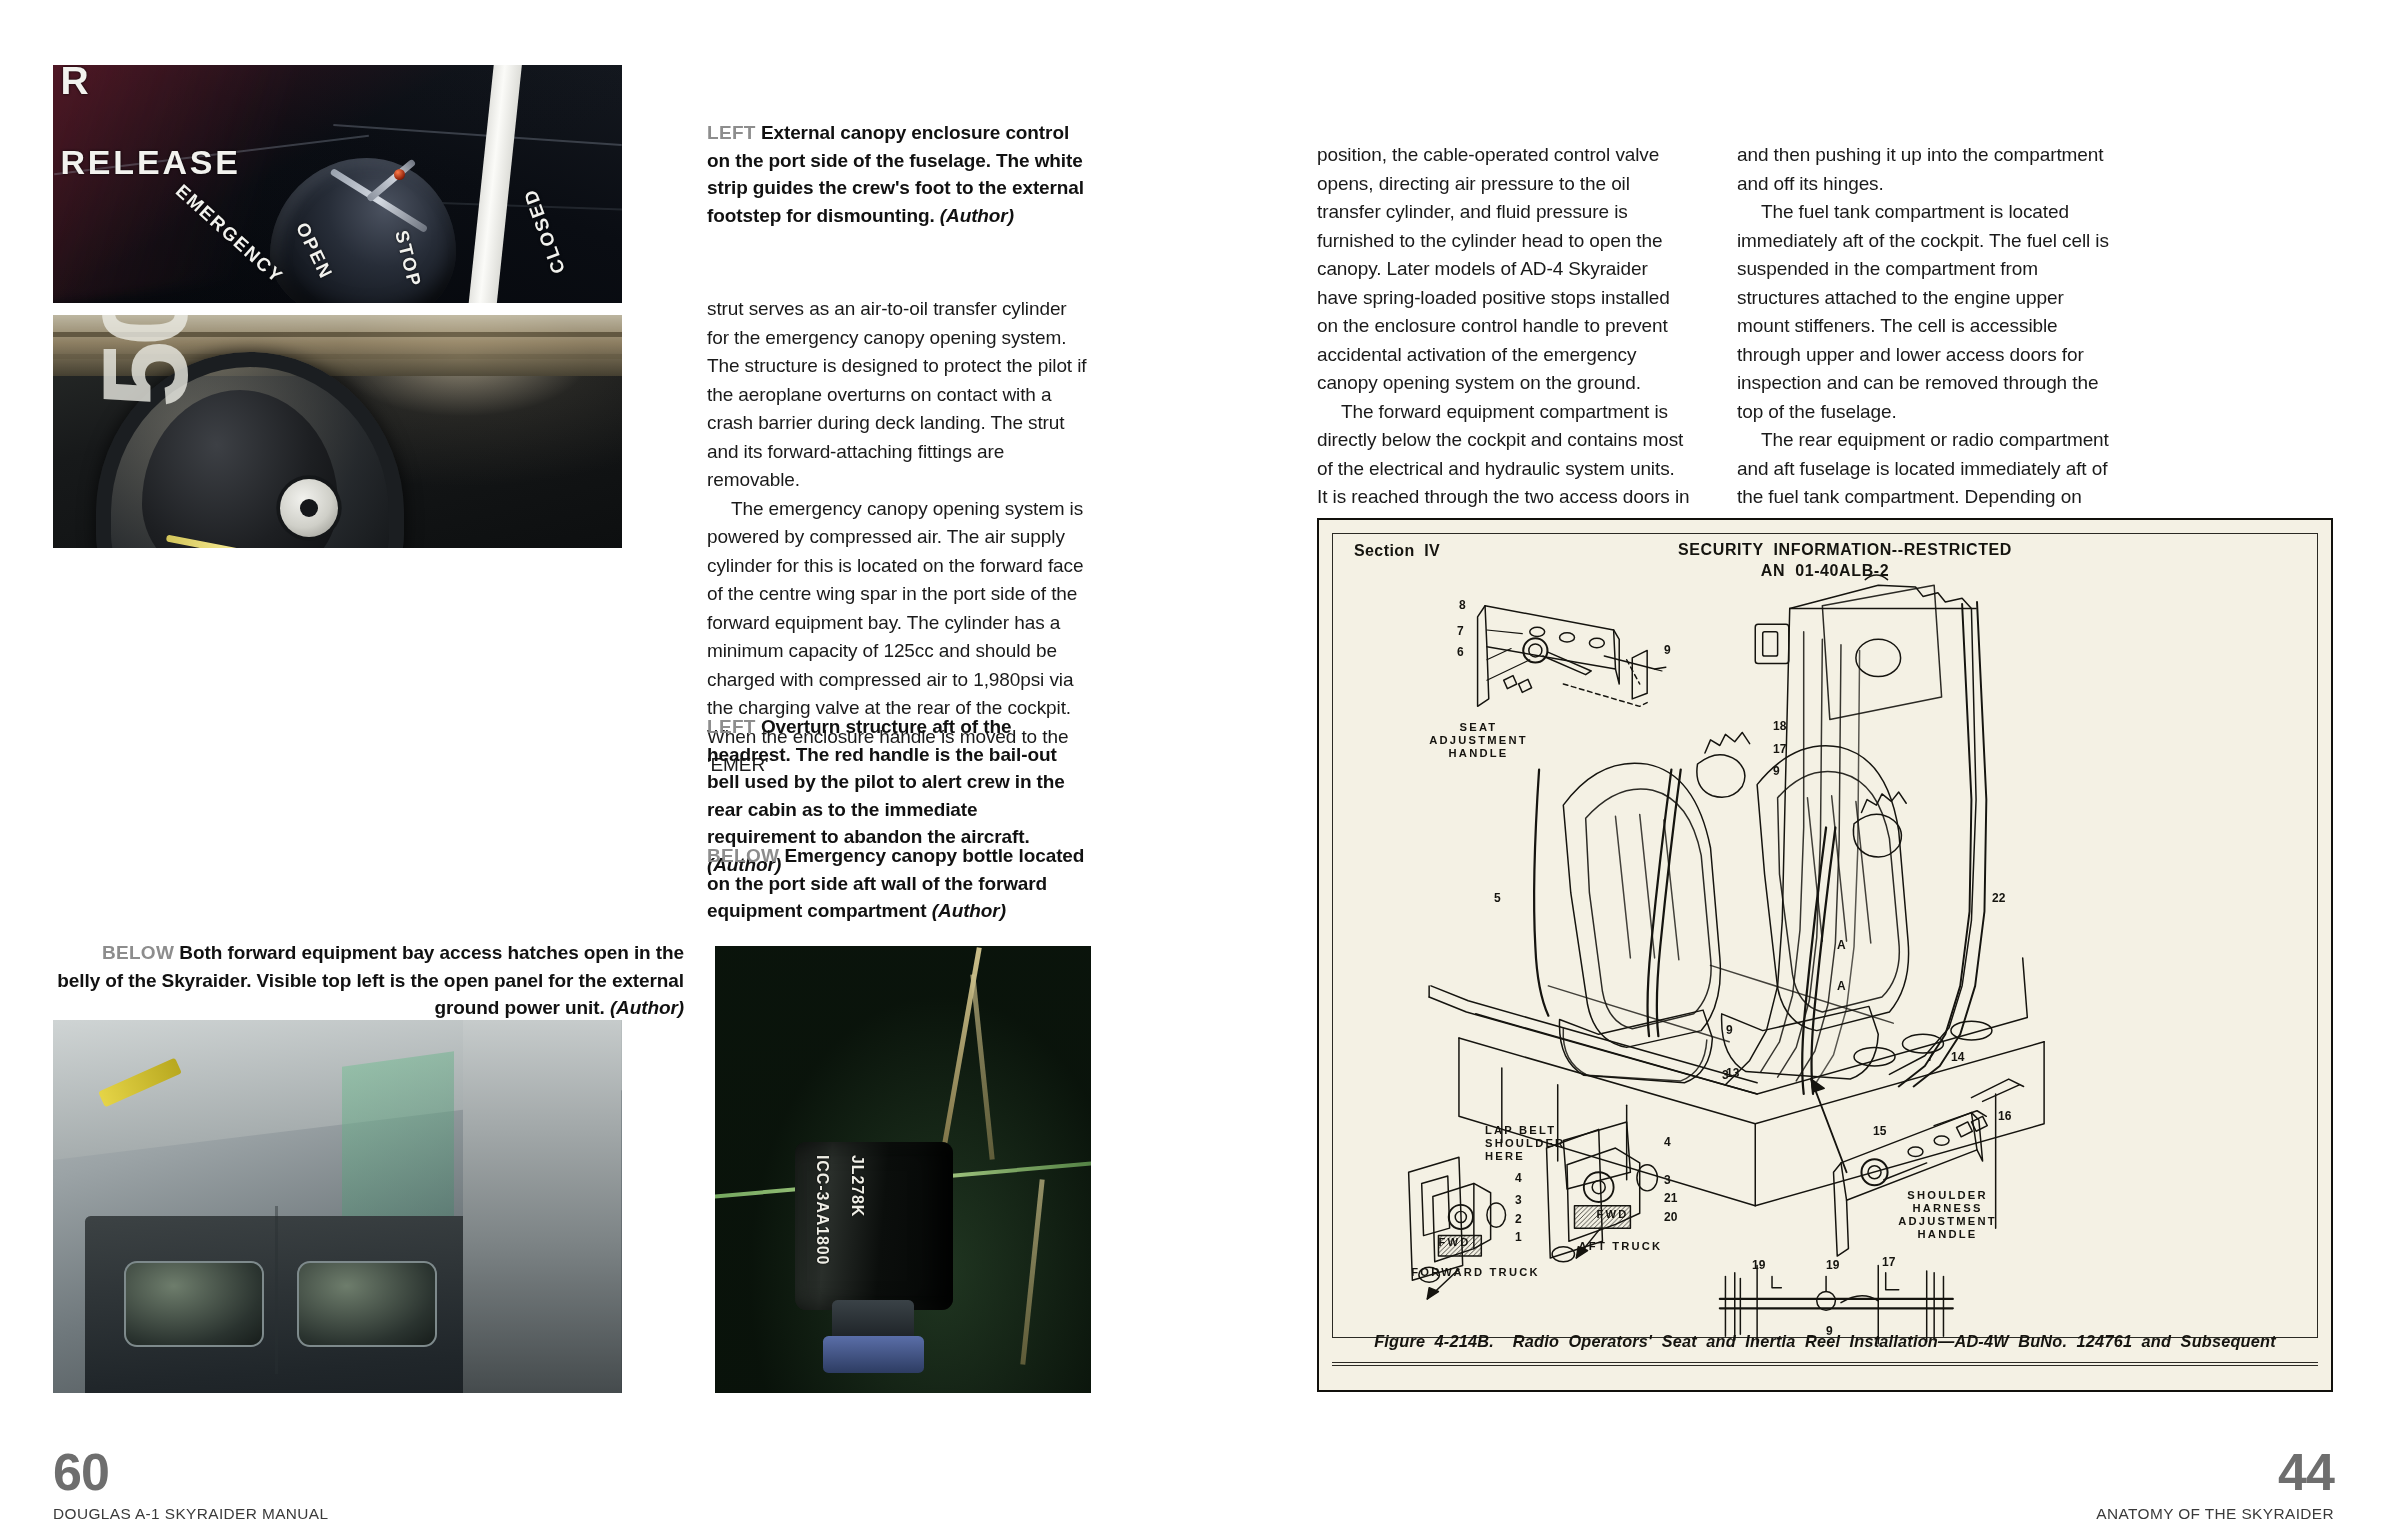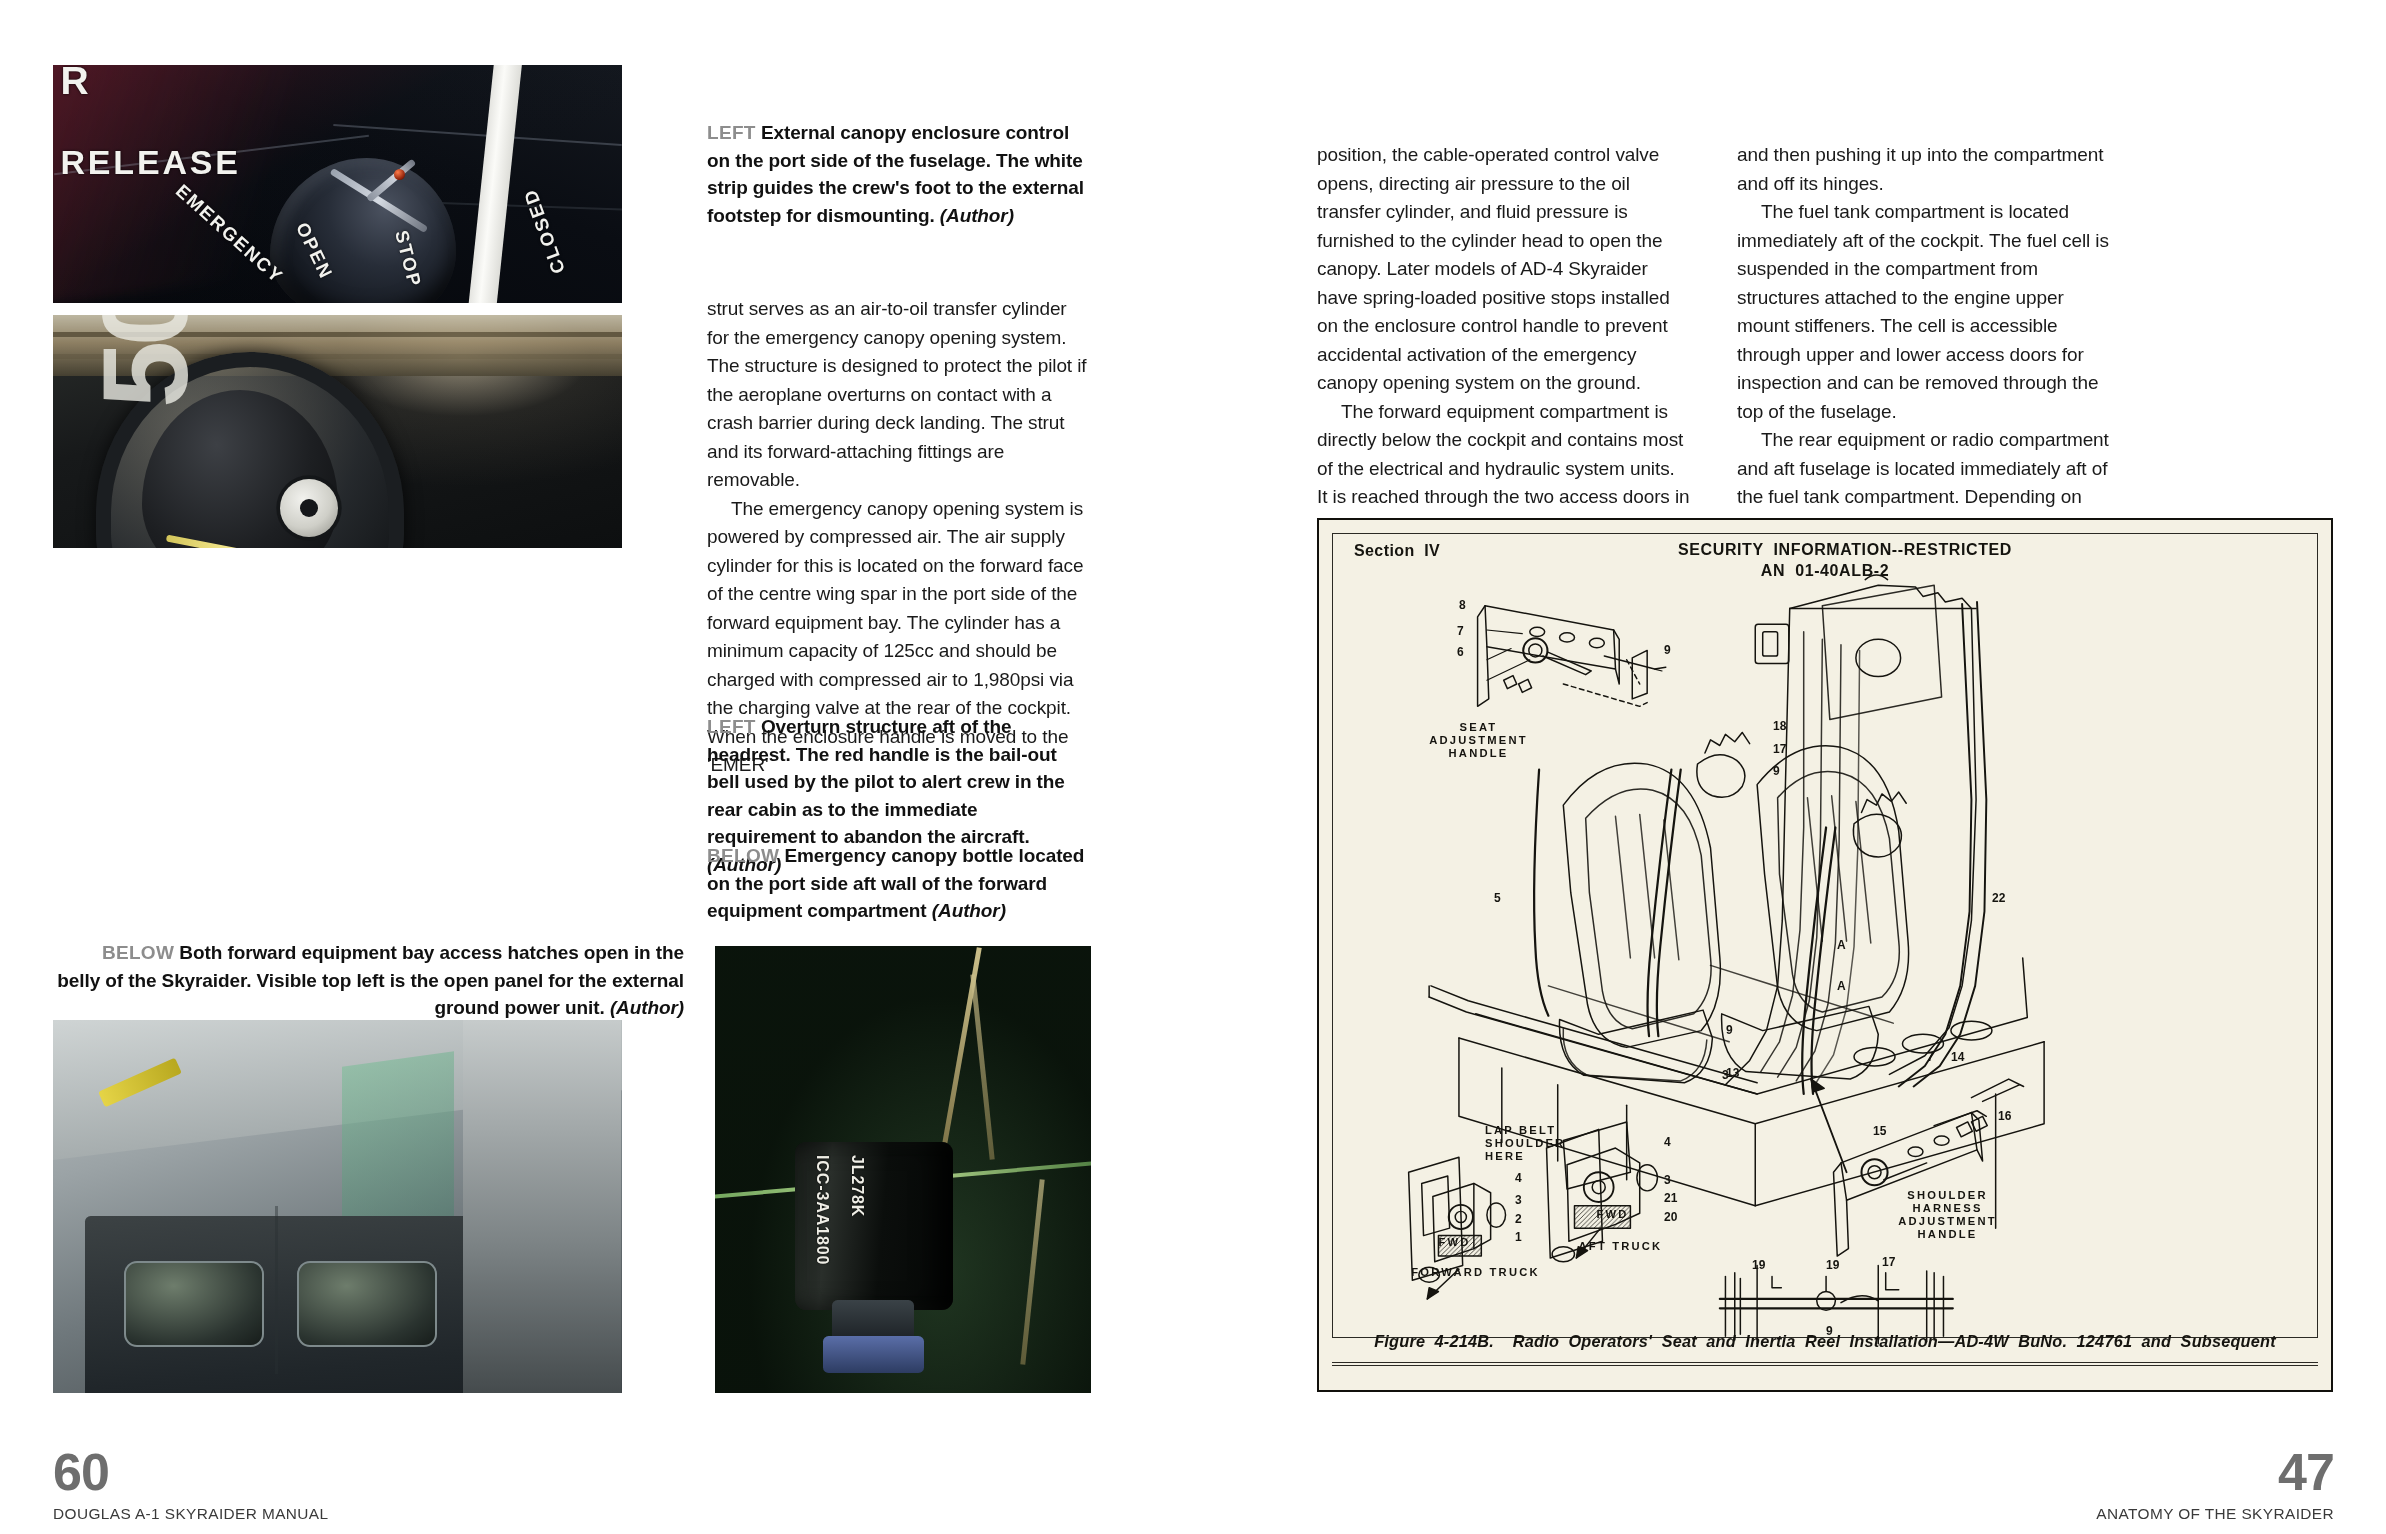--- a/index.html
+++ b/index.html
@@ -619,18 +619,18 @@
     <div class="tf-text tf-num" style="left:563px; top:735px;">17</div>
     <div class="tf-text tf-num" style="left:507px; top:804px;">9</div>
     <div class="tf-text tf-num" style="left:518px; top:418px;">A</div>
     <div class="tf-text tf-num" style="left:518px; top:459px;">A</div>
 
     <div class="tf-bottomrule"></div>
     <div class="tf-text tf-caption" style="bottom:39px;">Figure  4-214B.    Radio  Operators'  Seat  and  Inertia  Reel  Installation—AD-4W  BuNo.  124761  and  Subsequent</div>
   </div>
 
   <div class="abs folio-right" style="right:53px; top:1446px;">
-    <div class="folio-num">47</div>
+    <div class="folio-num">44</div>
     <div class="folio-txt">ANATOMY OF THE SKYRAIDER</div>
   </div>
 
 </div>
 
 
 </body></html>

